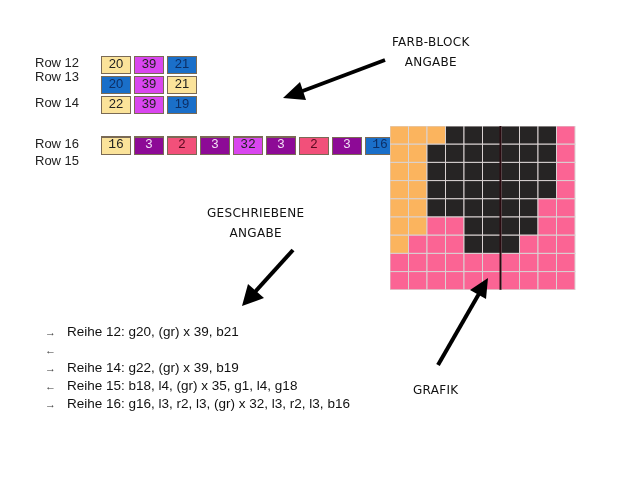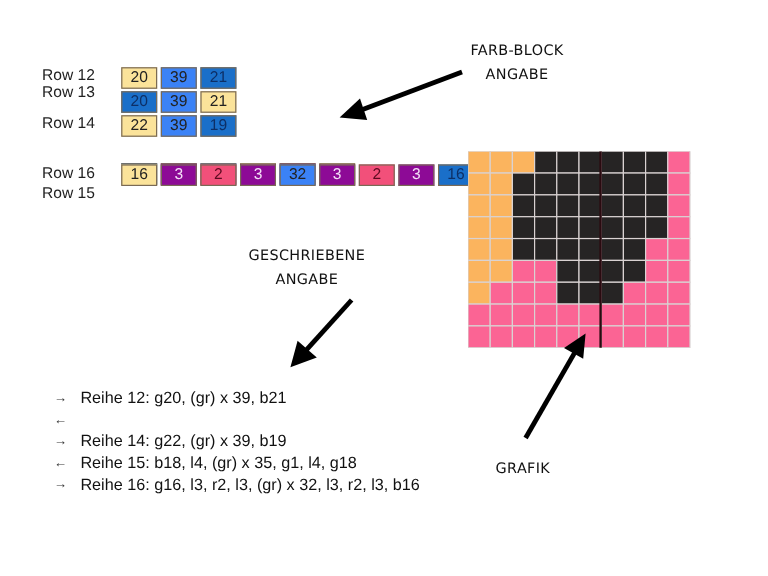--- a/index.html
+++ b/index.html
@@ -3,21 +3,21 @@
 <meta charset="utf-8">
 <style>
   html, body { margin:0; padding:0; }
   body { width:640px; height:480px; background:#ffffff; position:relative; overflow:hidden;
          font-family:"Liberation Sans", sans-serif; }
   .row-label { position:absolute; left:35px; font-size:13px; color:#222;text-align:center; }
   .blocks { position:absolute; left:101px; display:flex; gap:3px; }
   .blk { height:18px; border:1px solid #7a6a55; box-sizing:border-box; font-size:13px; line-height:13px;
          text-align:center; padding:0 3px; min-width:30px; }
   .c-g { background:#fbe39a; color:#222; }
-  .c-gr { background:#3b82f6; color:#222; }
+  .c-gr { background:#d946ef; color:#222; }
   .c-b { background:#1a6fc9; color:#0d2f66; }
   .c-l { background:#8d0a96; color:#f2dff5; }
   .c-r { background:#f2507a; color:#5c0a20; }
   .callout { position:absolute; font-family:"DejaVu Sans", sans-serif; font-weight:normal; font-size:12px;
              color:#111; text-align:center; line-height:20px; letter-spacing:0.3px; }
   .written { position:absolute; left:45px; top:323px; font-size:13.5px; color:#111; line-height:18px; }
   .wline { display:flex; align-items:center; gap:4px; }
   .dir { width:18px; display:inline-block; font-size:11px; color:#333; }
   #grid { position:absolute; left:390px; top:126px; }
   svg.arrows { position:absolute; left:0; top:0; }
@@ -47,21 +47,21 @@
     <div class="row-label" style="top: 116px; margin-top: 37px;">Row 15</div>
     <div class="blocks" style="top: 117px; margin-top: 19px;">
       <div class="blk c-b">18</div>
       <div class="blk c-l">4</div>
       <div class="blk c-gr">35</div>
       <div class="blk c-g">1</div>
       <div class="blk c-l">4</div>
       <div class="blk c-g">18</div>
     </div>
     <div class="row-label" style="top: 136px;">Row 16</div>
-    <div class="blocks" style="top: 137px;">
+    <div class="blocks" style="top: 137px; font-family: Liberation Mono, monospace;">
       <div class="blk c-g">16</div>
       <div class="blk c-l">3</div>
       <div class="blk c-r">2</div>
       <div class="blk c-l">3</div>
       <div class="blk c-gr">32</div>
       <div class="blk c-l">3</div>
       <div class="blk c-r">2</div>
       <div class="blk c-l">3</div>
       <div class="blk c-b">16</div>
     </div>

